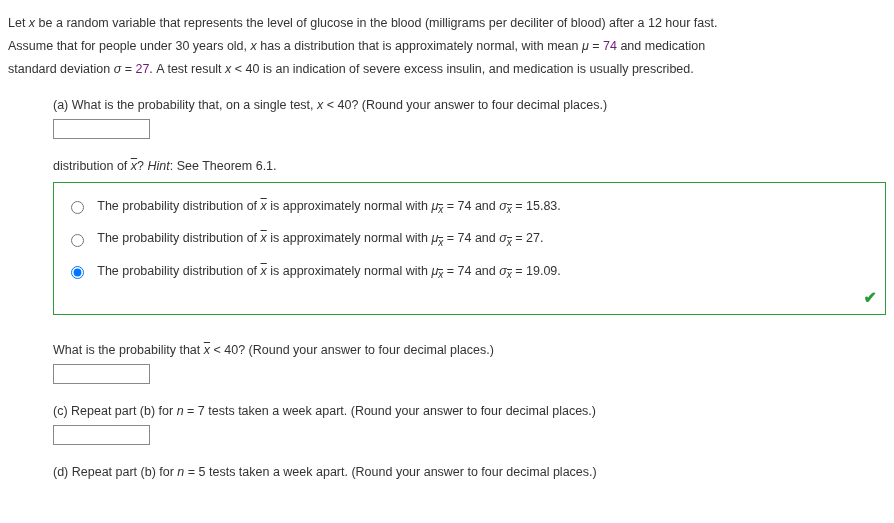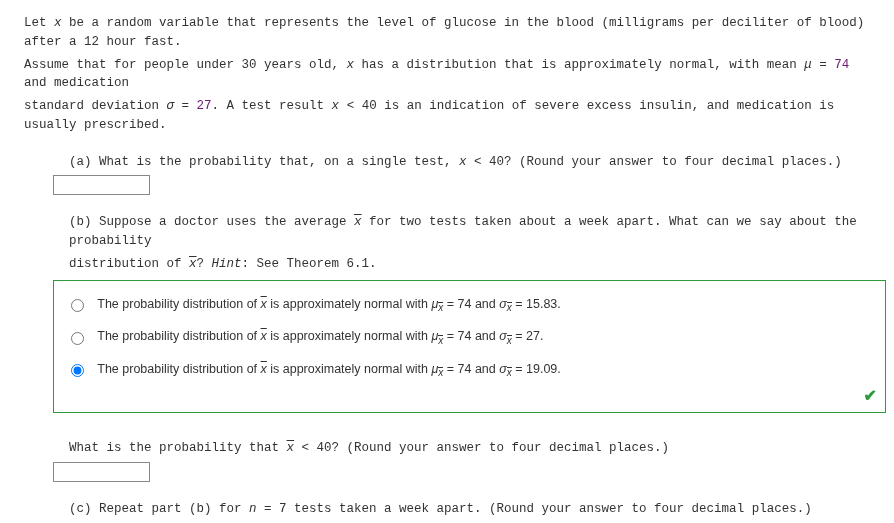--- a/index.html
+++ b/index.html
@@ -36,21 +36,21 @@
     vertical-align: middle;
   }
   .correct-check {
     position: absolute;
     right: 8px;
     bottom: 4px;
     color: #2e9b3b;
     font-size: 16px;
     font-weight: bold;
   }
-  p { margin: 4px 16px; font-family: Liberation Mono, monospace; }
+  p { margin: 4px 0; }
   .block { margin-top: 18px; }
   .redval { color: #701a75; }
   .sub-xbar {
     font-style: italic;
     font-size: 10px;
     position: relative;
   }
   .sub-xbar::before {
     content: '';
     position: absolute;
@@ -74,23 +74,20 @@
 </p>
 
 <div class="indent1 block">
   <p>
     <span>(a) What is the probability that, on a single test, </span><span class="ital">x</span><span> &lt; 40? (Round your answer to four decimal places.)</span>
   </p>
   <span class="input-box"></span>
 </div>
 
 <div class="indent1 block">
-  <p>
-    <span>(b) Suppose a doctor uses the average </span><span class="ital x-over">x</span><span> for two tests taken about a week apart. What can we say about the probability</span>
-  </p>
   <p>
     <span>distribution of </span><span class="ital x-over">x</span><span>? </span><span class="ital">Hint</span><span>: See Theorem 6.1.</span>
   </p>
 
   <div class="option-group">
     <div class="option-row">
       <input type="radio" name="b" style="">
       <span>The probability distribution of </span><span class="ital x-over">x</span><span> is approximately normal with </span><span class="ital">μ<sub class="sub-xbar">x</sub></span><span> = 74 and </span><span class="ital">σ<sub class="sub-xbar">x</sub></span><span> = 15.83.</span>
     </div>
     <div class="option-row">

